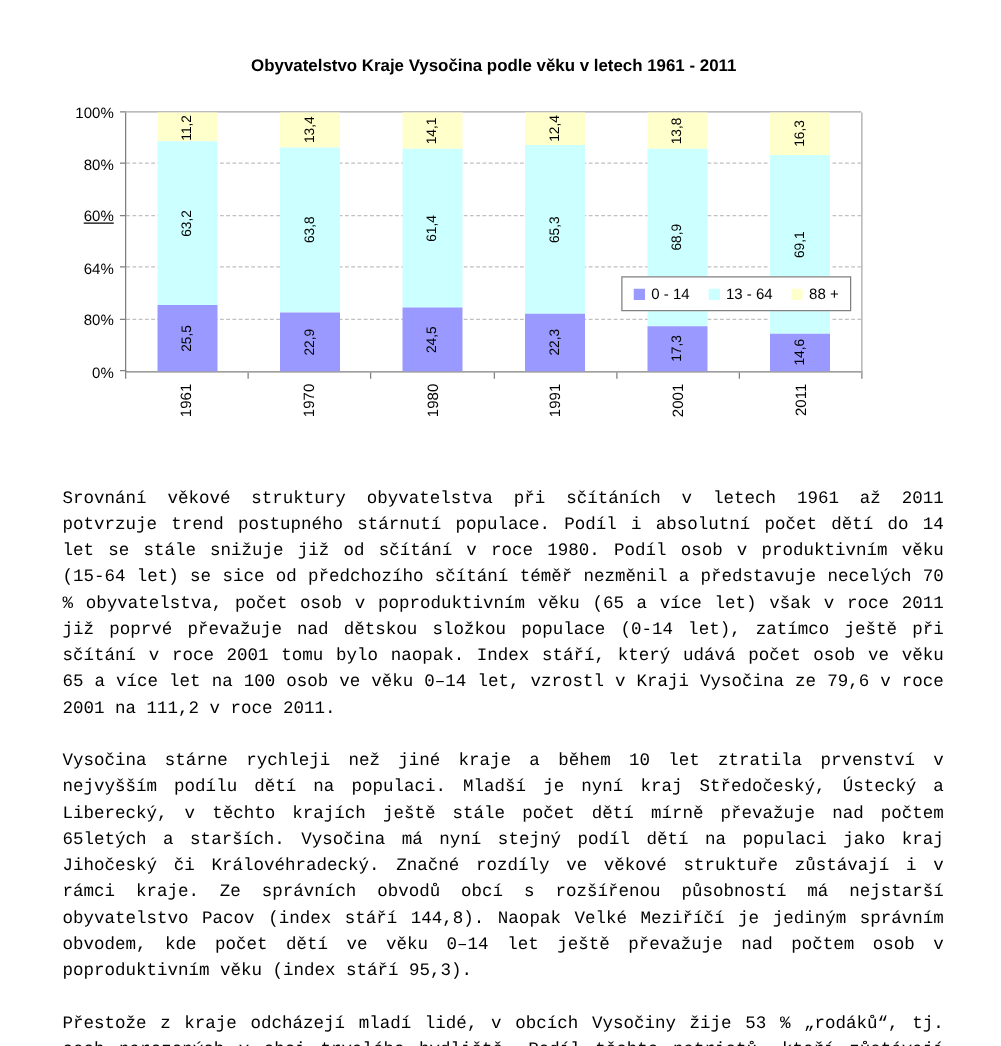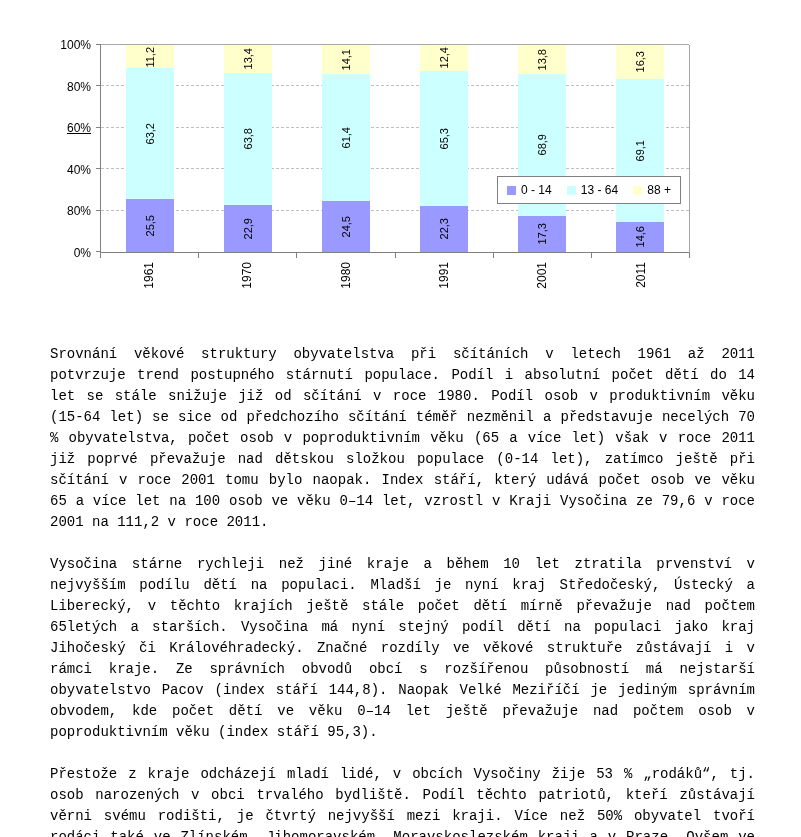--- a/index.html
+++ b/index.html
@@ -88,25 +88,26 @@
     line-height: 21px;
     text-align: justify;
     font-family: Liberation Mono, monospace;
   }
   .text p { margin-bottom: 21px; }
 </style>
 </head>
 <body>
 
 <div class="chart">
+  <div class="chart-title">Obyvatelstvo Kraje Vysočina podle věku v letech 1961 - 2011</div>
   <div class="chart-body">
     <div class="y-axis">
         <div class="ylab" style="bottom: 0%;">0%</div>
         <div class="ylab" style="bottom: 20%;">80%</div>
-        <div class="ylab" style="bottom: 40%;">40%</div>
+        <div class="ylab" style="bottom: 40%;">64%</div>
         <div class="ylab" style="bottom: 60%; text-decoration: underline;">60%</div>
         <div class="ylab" style="bottom: 80%;">80%</div>
         <div class="ylab" style="bottom: 100%; text-align: right;">100%</div>
       </div>
     <div class="plot-col">
       <div class="plot">
         <div class="bars">
             <div class="cat">
               <div class="bar">
                 <div class="seg" style="background: rgb(153, 153, 255); height: 25.5%;">

